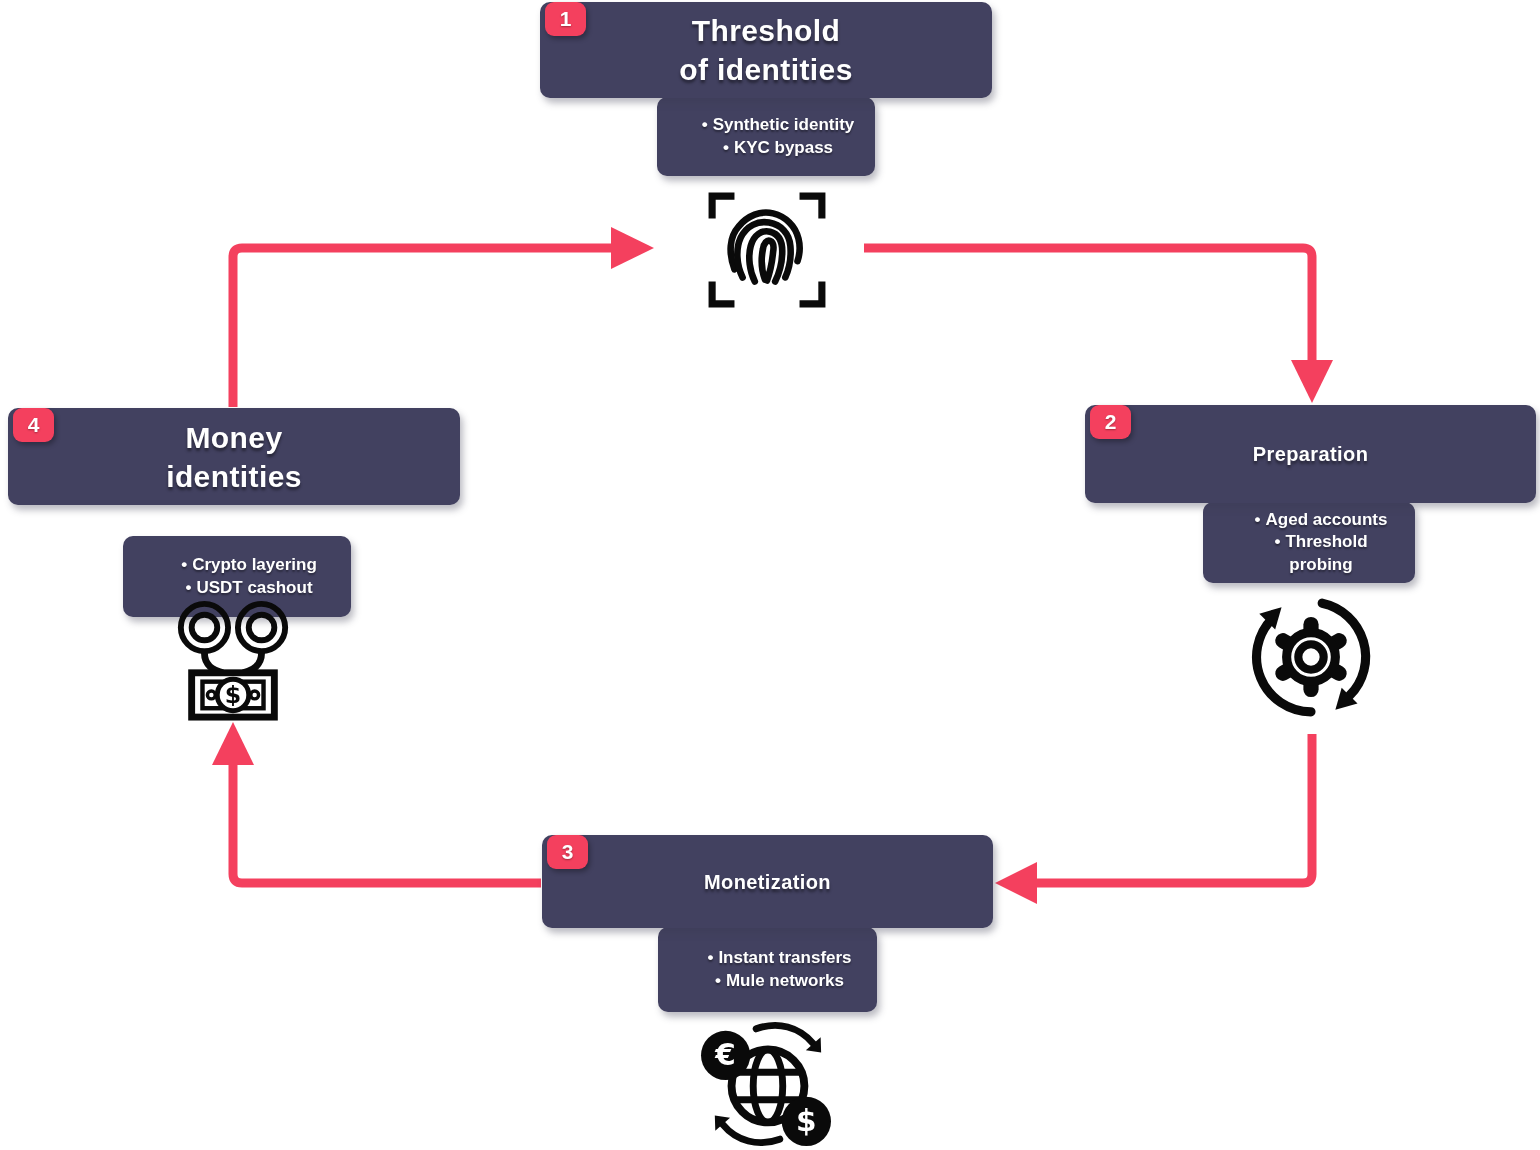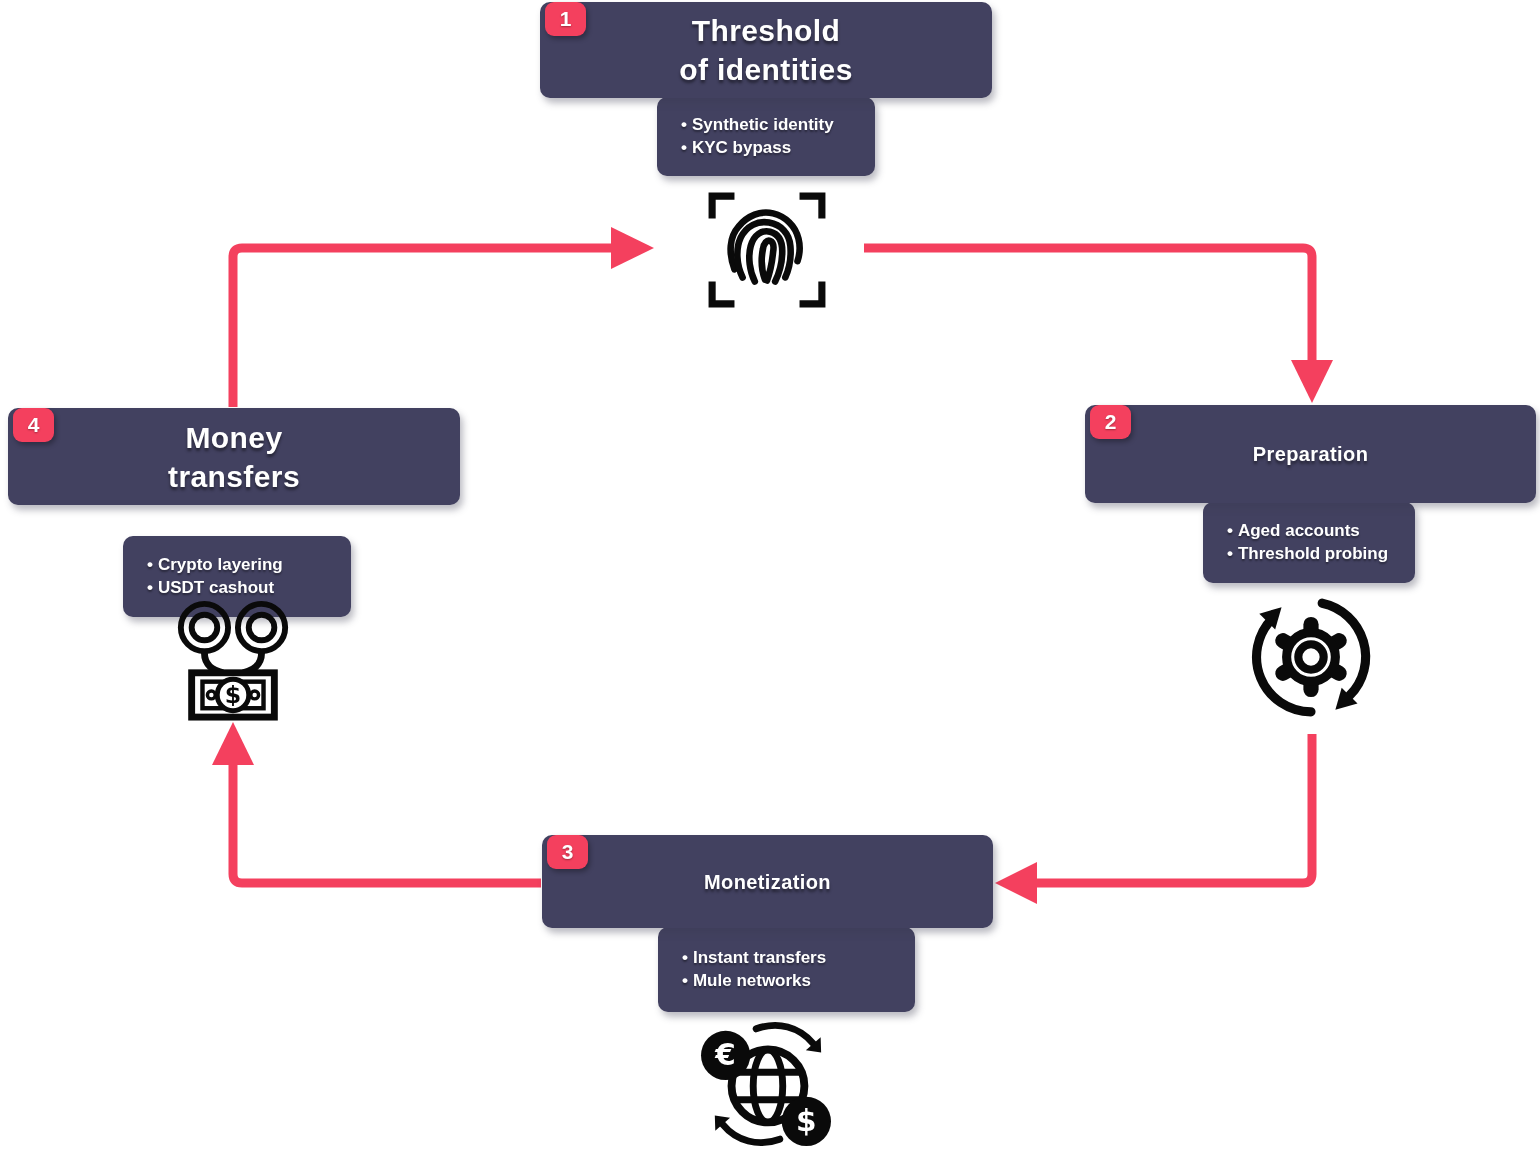--- a/index.html
+++ b/index.html
@@ -27,38 +27,38 @@
     color:#fff;font-size:21px;font-weight:bold;
     box-shadow:2px 3px 5px rgba(0,0,0,.3);
     text-shadow:0 1px 2px rgba(0,0,0,.35);
   }
   .stage-sub{
     position:absolute;background:#424160;border-radius:10px;
     box-shadow:3px 5px 7px rgba(60,60,80,.35);
     display:flex;flex-direction:column;justify-content:center;
     padding-left:24px;box-sizing:border-box;z-index:1;
   }
-  .stage-sub ul{margin:0;padding:0;list-style:none;}
+  .stage-sub ul{margin:16px;padding:0;list-style:none;text-align:center;}
   .stage-sub li{
     color:#fff;font-size:17px;font-weight:bold;line-height:1.32;
     text-shadow:0 2px 2px rgba(0,0,0,.4);
   }
   .stage-sub li::before{content:"\2022";margin-right:5px;}
   .stage-icon{position:absolute;z-index:1;}
   
   .s1-header{left:540px;top:2px;width:452px;height:96px;}
   .s1-sub{left:657px;top:97px;width:218px;height:79px;}
   .s1-icon{left:703px;top:188px;}
   
   .s2-header{left:1085px;top:405px;width:451px;height:98px;}
   .s2-sub{left:1203px;top:502px;width:212px;height:81px;}
   .s2-icon{left:1245px;top:591px;}
   
   .s3-header{left:542px;top:835px;width:451px;height:93px;}
-  .s3-sub{left:658px;top:927px;width:257px;height:85px;}
+  .s3-sub{left:658px;top:927px;width:219px;height:85px;}
   .s3-icon{left:698px;top:1020px;}
   
   .s4-header{left:8px;top:408px;width:452px;height:97px;}
   .s4-sub{left:123px;top:536px;width:228px;height:81px;}
   .s4-icon{left:167px;top:597px;}
 </style>
 </head>
 <body>
 
 <div class="canvas">
@@ -162,21 +162,21 @@
       <circle cx="27" cy="36" r="25"></circle>
       <circle cx="109" cy="103" r="25"></circle>
     </g>
     <text x="27" y="46" font-size="30" font-weight="bold" fill="#ffffff" text-anchor="middle" font-family="'DejaVu Sans',sans-serif">€</text>
     <text x="109" y="113" font-size="30" font-weight="bold" fill="#ffffff" text-anchor="middle" font-family="'DejaVu Sans',sans-serif">$</text>
   </svg>
 
   <div class="stage-header s4-header">
     <div class="badge">4</div>
     <div class="stage-title">Money
-transfers</div>
+identities</div>
   </div>
   <div class="stage-sub s4-sub">
     <ul>
       <li>Crypto layering</li>
       <li>USDT cashout</li>
     </ul>
   </div>
   <svg class="stage-icon s4-icon" width="132" height="126" viewBox="0 0 132 128">
     <g stroke="#0a0a0a" fill="none">
       <circle cx="37" cy="31" r="24" stroke-width="6"></circle>

